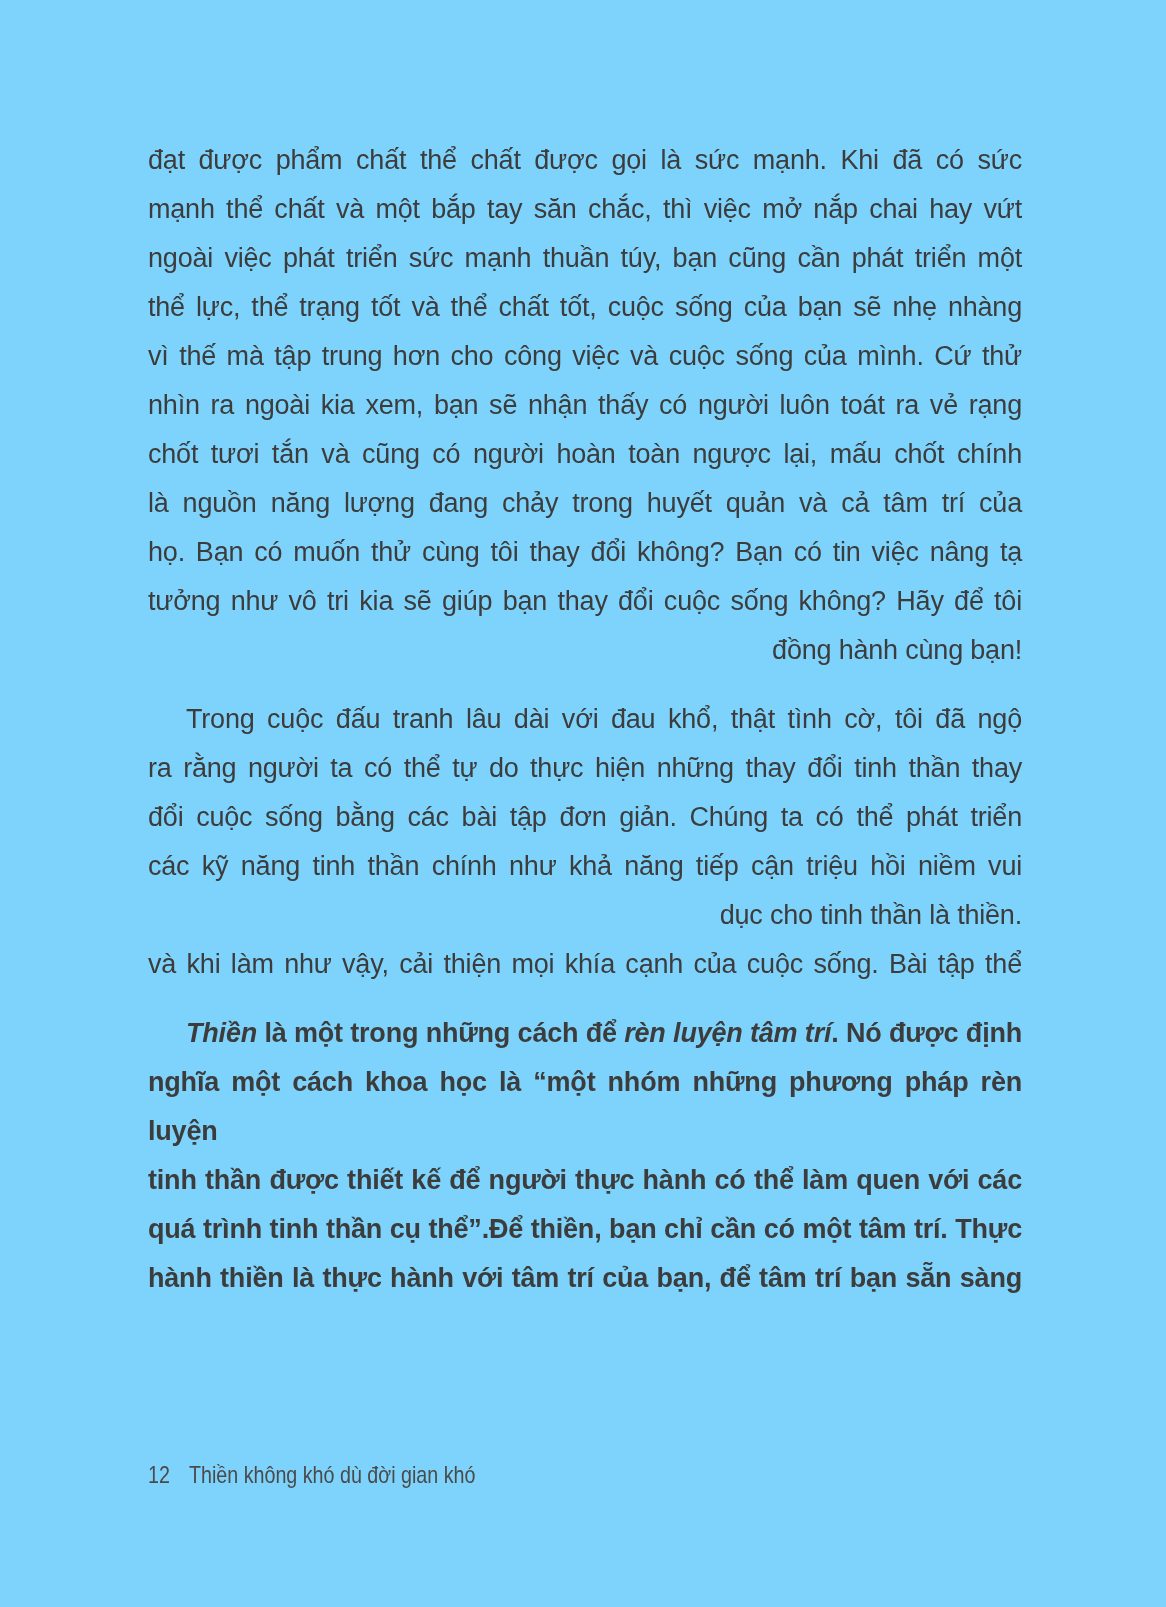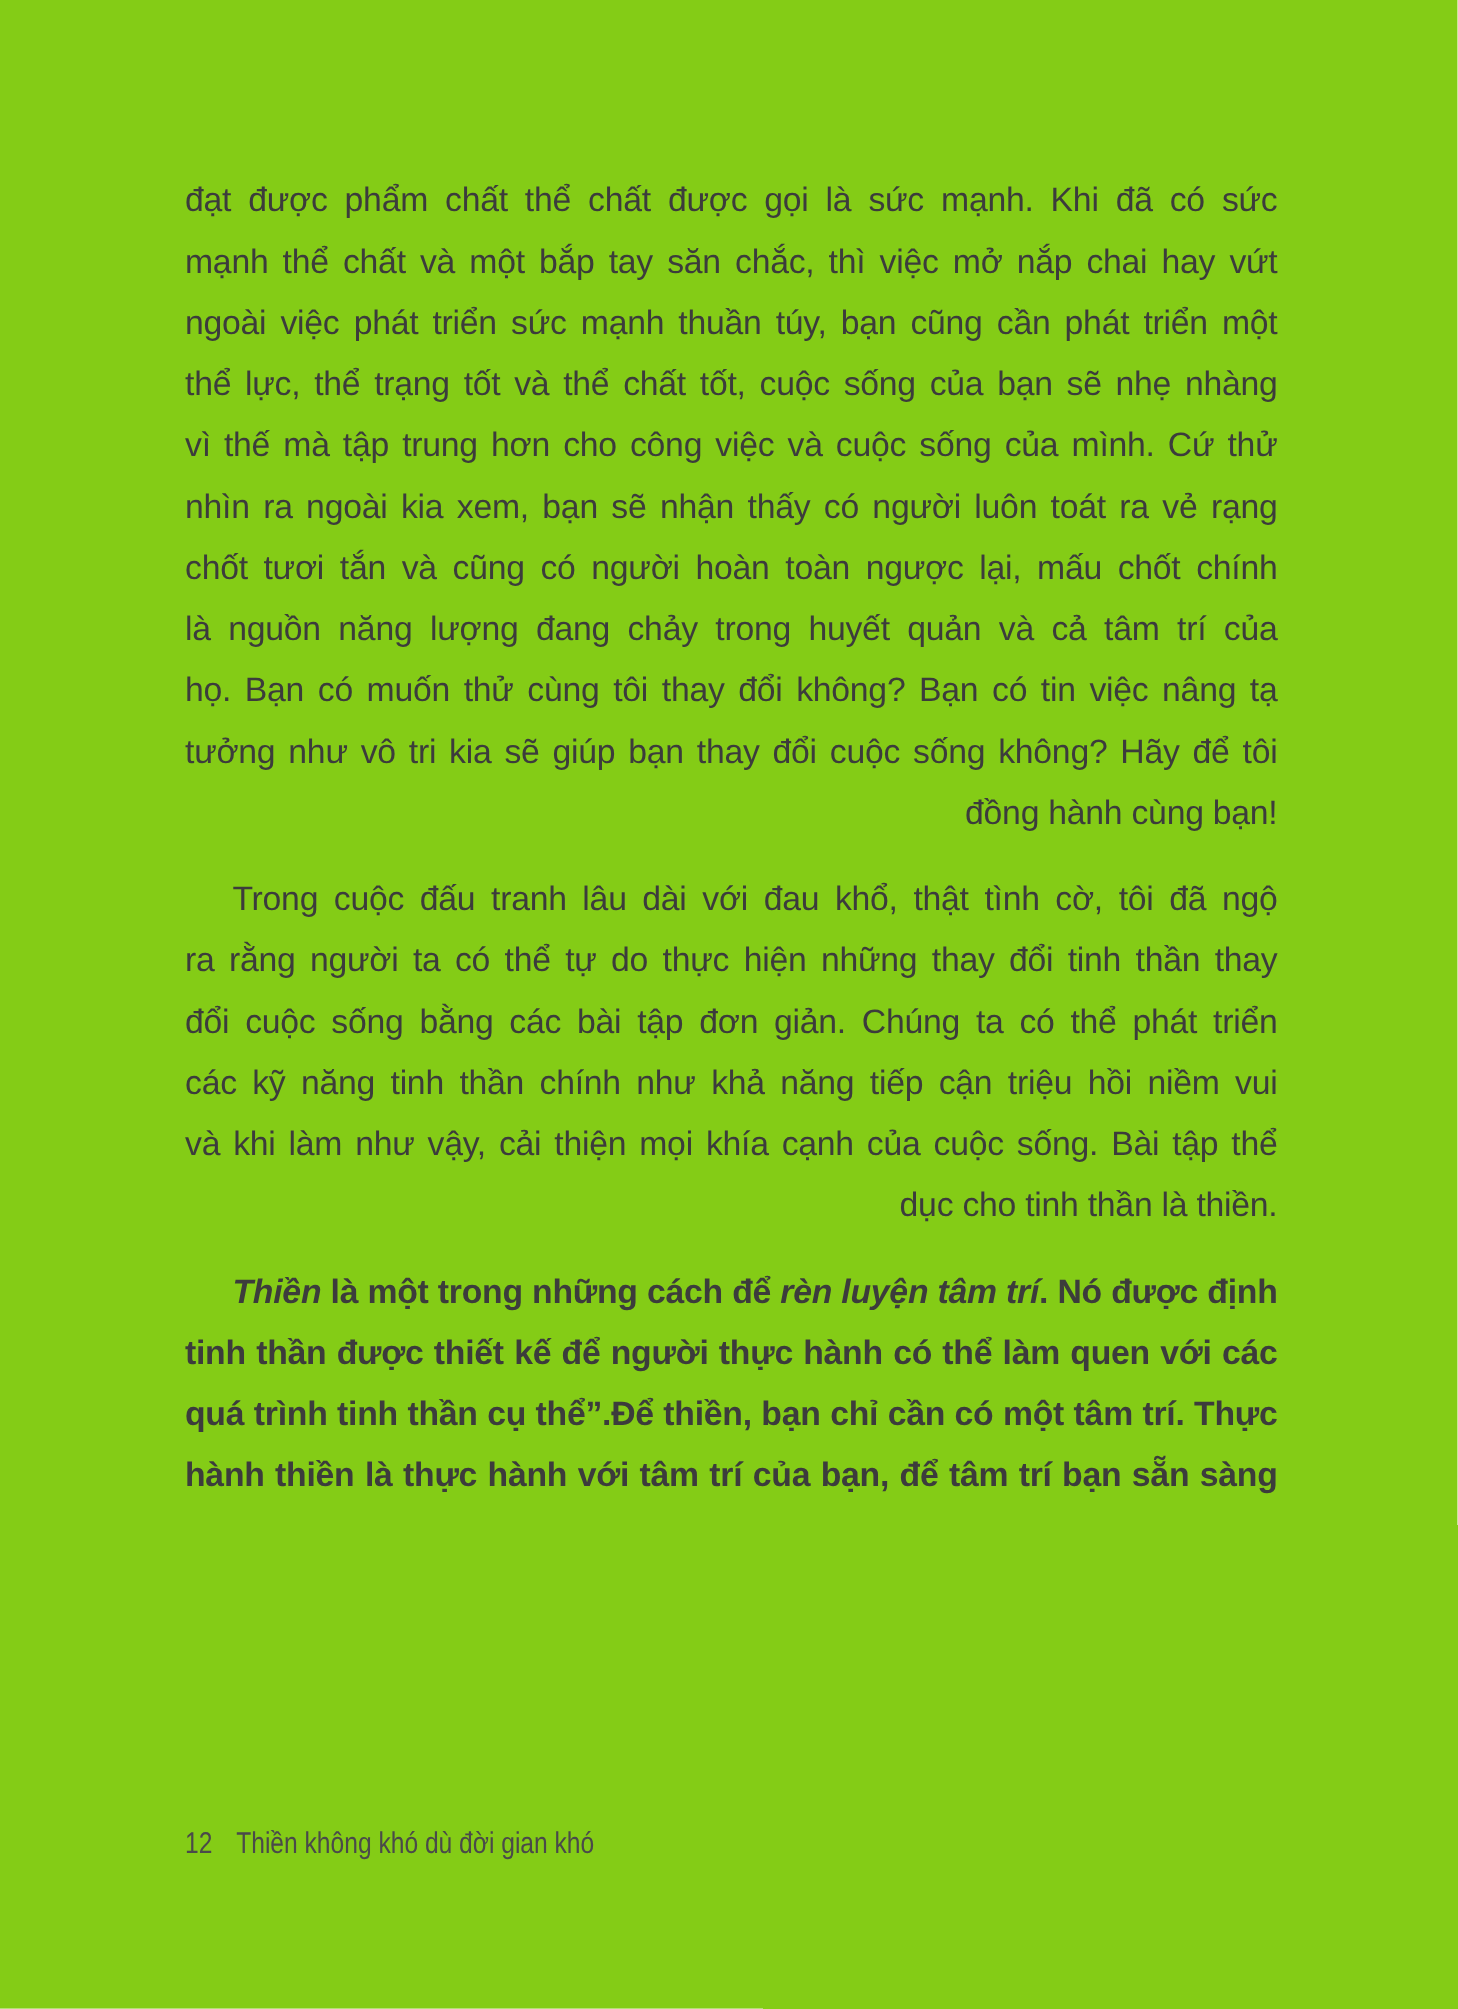--- a/index.html
+++ b/index.html
@@ -4,21 +4,21 @@
 <style>
   html, body {
     margin: 0;
     padding: 0;
     background: #ffffff;
   }
   .page {
     position: relative;
     width: 1166px;
     height: 1607px;
-    background: #84cc16;
+    background: #7dd3fc;
     font-family: "Liberation Sans", "DejaVu Sans", sans-serif;
     overflow: hidden;
   }
   .textblock {
     position: absolute;
     left: 148px;
     top: 136px;
     width: 874px;
     font-size: 27px;
     line-height: 49px;
@@ -80,25 +80,26 @@
         <div class="line just"><span>là nguồn năng lượng đang chảy trong huyết quản và cả tâm trí của</span></div>
         <div class="line just"><span>họ. Bạn có muốn thử cùng tôi thay đổi không? Bạn có tin việc nâng tạ</span></div>
         <div class="line just"><span>tưởng như vô tri kia sẽ giúp bạn thay đổi cuộc sống không? Hãy để tôi</span></div>
         <div class="line"><span>đồng hành cùng bạn!</span></div>
       </div>
       <div class="paragraph">
         <div class="line just indent"><span>Trong cuộc đấu tranh lâu dài với đau khổ, thật tình cờ, tôi đã ngộ</span></div>
         <div class="line just"><span>ra rằng người ta có thể tự do thực hiện những thay đổi tinh thần thay</span></div>
         <div class="line just"><span>đổi cuộc sống bằng các bài tập đơn giản. Chúng ta có thể phát triển</span></div>
         <div class="line just"><span>các kỹ năng tinh thần chính như khả năng tiếp cận triệu hồi niềm vui</span></div>
+        <div class="line"><span>dục cho tinh thần là thiền.</span></div>
         <div class="line just"><span>và khi làm như vậy, cải thiện mọi khía cạnh của cuộc sống. Bài tập thể</span></div>
-        <div class="line"><span>dục cho tinh thần là thiền.</span></div>
       </div>
       <div class="paragraph">
         <div class="line just indent"><span class="it">Thiền</span><span> là một trong những cách để </span><span class="it">rèn luyện tâm trí</span><span>. Nó được định</span></div>
+        <div class="line just"><span>nghĩa một cách khoa học là “một nhóm những phương pháp rèn luyện</span></div>
         <div class="line just"><span>tinh thần được thiết kế để người thực hành có thể làm quen với các</span></div>
         <div class="line just"><span>quá trình tinh thần cụ thể”.Để thiền, bạn chỉ cần có một tâm trí. Thực</span></div>
         <div class="line just"><span>hành thiền là thực hành với tâm trí của bạn, để tâm trí bạn sẵn sàng</span></div>
       </div>
     </div>
 
   <div class="footer">
     <span class="num">12</span>
     <span class="title">Thiền không khó dù đời gian khó</span>
   </div>

